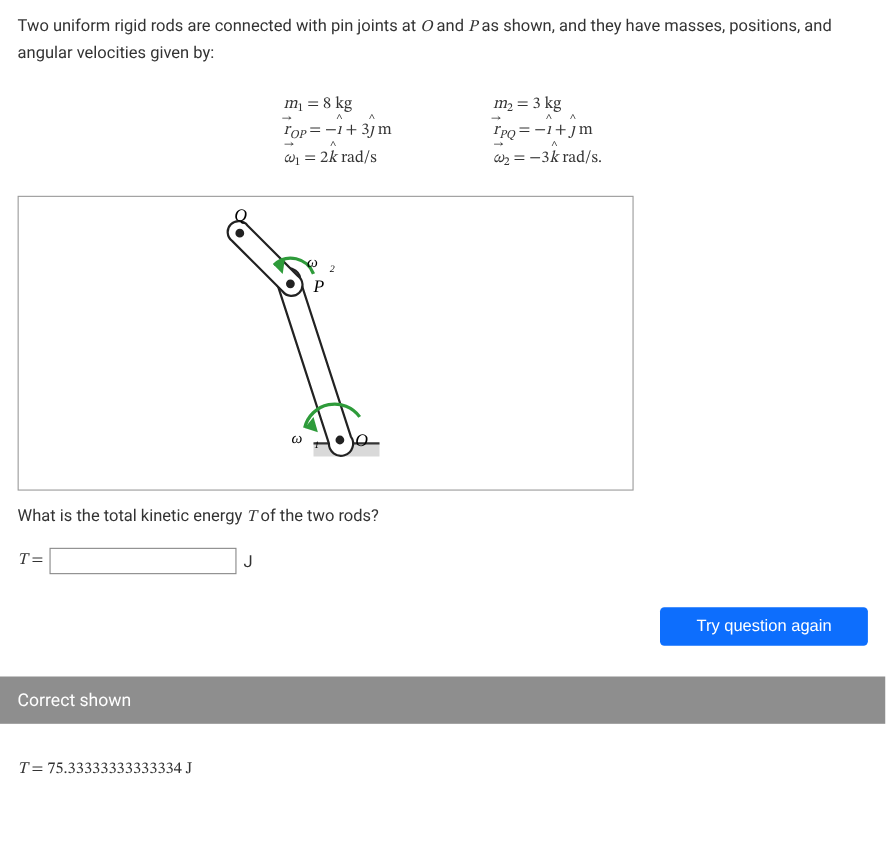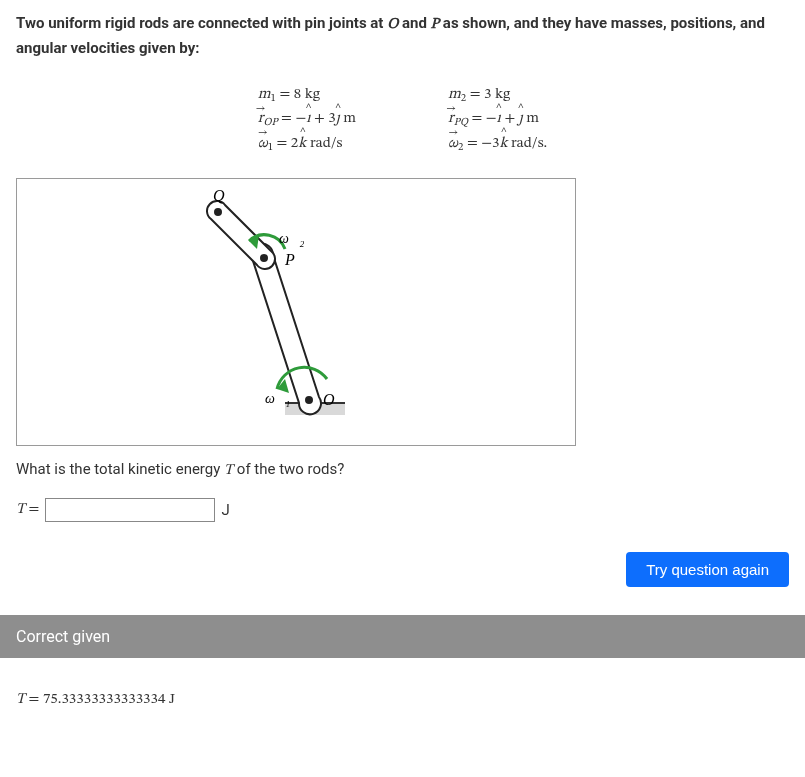--- a/index.html
+++ b/index.html
@@ -5,21 +5,21 @@
   * { box-sizing: border-box; }
   body {
     margin: 0;
     padding: 12px 16px;
     font-family: -apple-system, BlinkMacSystemFont, "Segoe UI", Roboto, Arial, sans-serif;
     font-size: 15px;
     color: #333;
     width: 805px;
     background: #fff;
   }
-  .intro { line-height: 1.5; margin-bottom: 16px; font-weight: bold; }
+  .intro { line-height: 1.5; margin-bottom: 16px; }
   .math { font-family: "Cambria Math", "STIX Two Math", "Latin Modern Math", serif; font-style: italic; }
   .mathrm { font-style: normal; }
   .given-block {
     display: flex;
     justify-content: center;
     gap: 92px;
     margin: 24px 0 22px;
   }
   .given-col { text-align: left; }
   .given-line { white-space: nowrap; line-height: 1.6; }
@@ -57,21 +57,21 @@
     padding: 2px 4px;
     font-size: 14px;
   }
 
   .btn-row { display: flex; justify-content: flex-end; margin-bottom: 28px; }
   .try-btn {
     background: #0d6efd;
     color: #fff;
     border: none;
     border-radius: 4px;
-    padding: 9px 20px;
+    padding: 9px 33px;
     font-size: 15px;
     cursor: pointer;
   }
 
   .correct-bar {
     background: #8e8e8e;
     color: #fff;
     padding: 12px 16px;
     font-size: 16px;
     margin: 0 -16px;
@@ -139,17 +139,17 @@
 <div class="answer-row">
   <span class="math"><span>T</span> <span class="mathrm">=</span></span>
   <input class="answer-input" type="text" value="" style="">
   <span class="mathrm">J</span>
 </div>
 
 <div class="btn-row">
   <button class="try-btn">Try question again</button>
 </div>
 
-<div class="correct-bar">Correct given</div>
+<div class="correct-bar">Correct shown</div>
 
 <div class="correct-val math">
   <span>T</span> <span class="mathrm">= 75.33333333333334 J</span>
 </div>
 
 </body></html>

